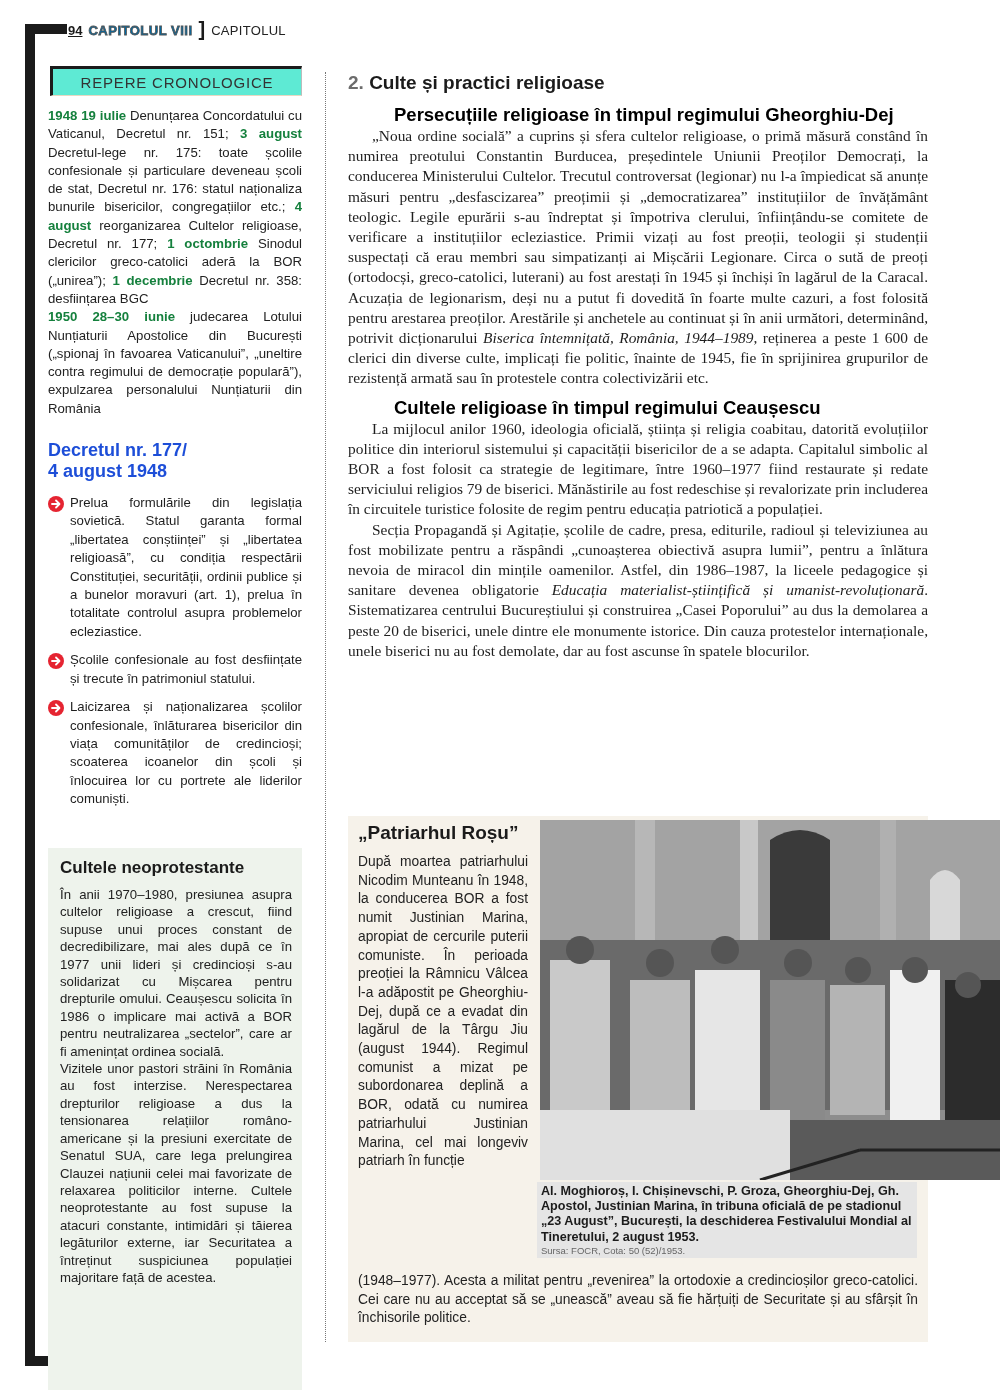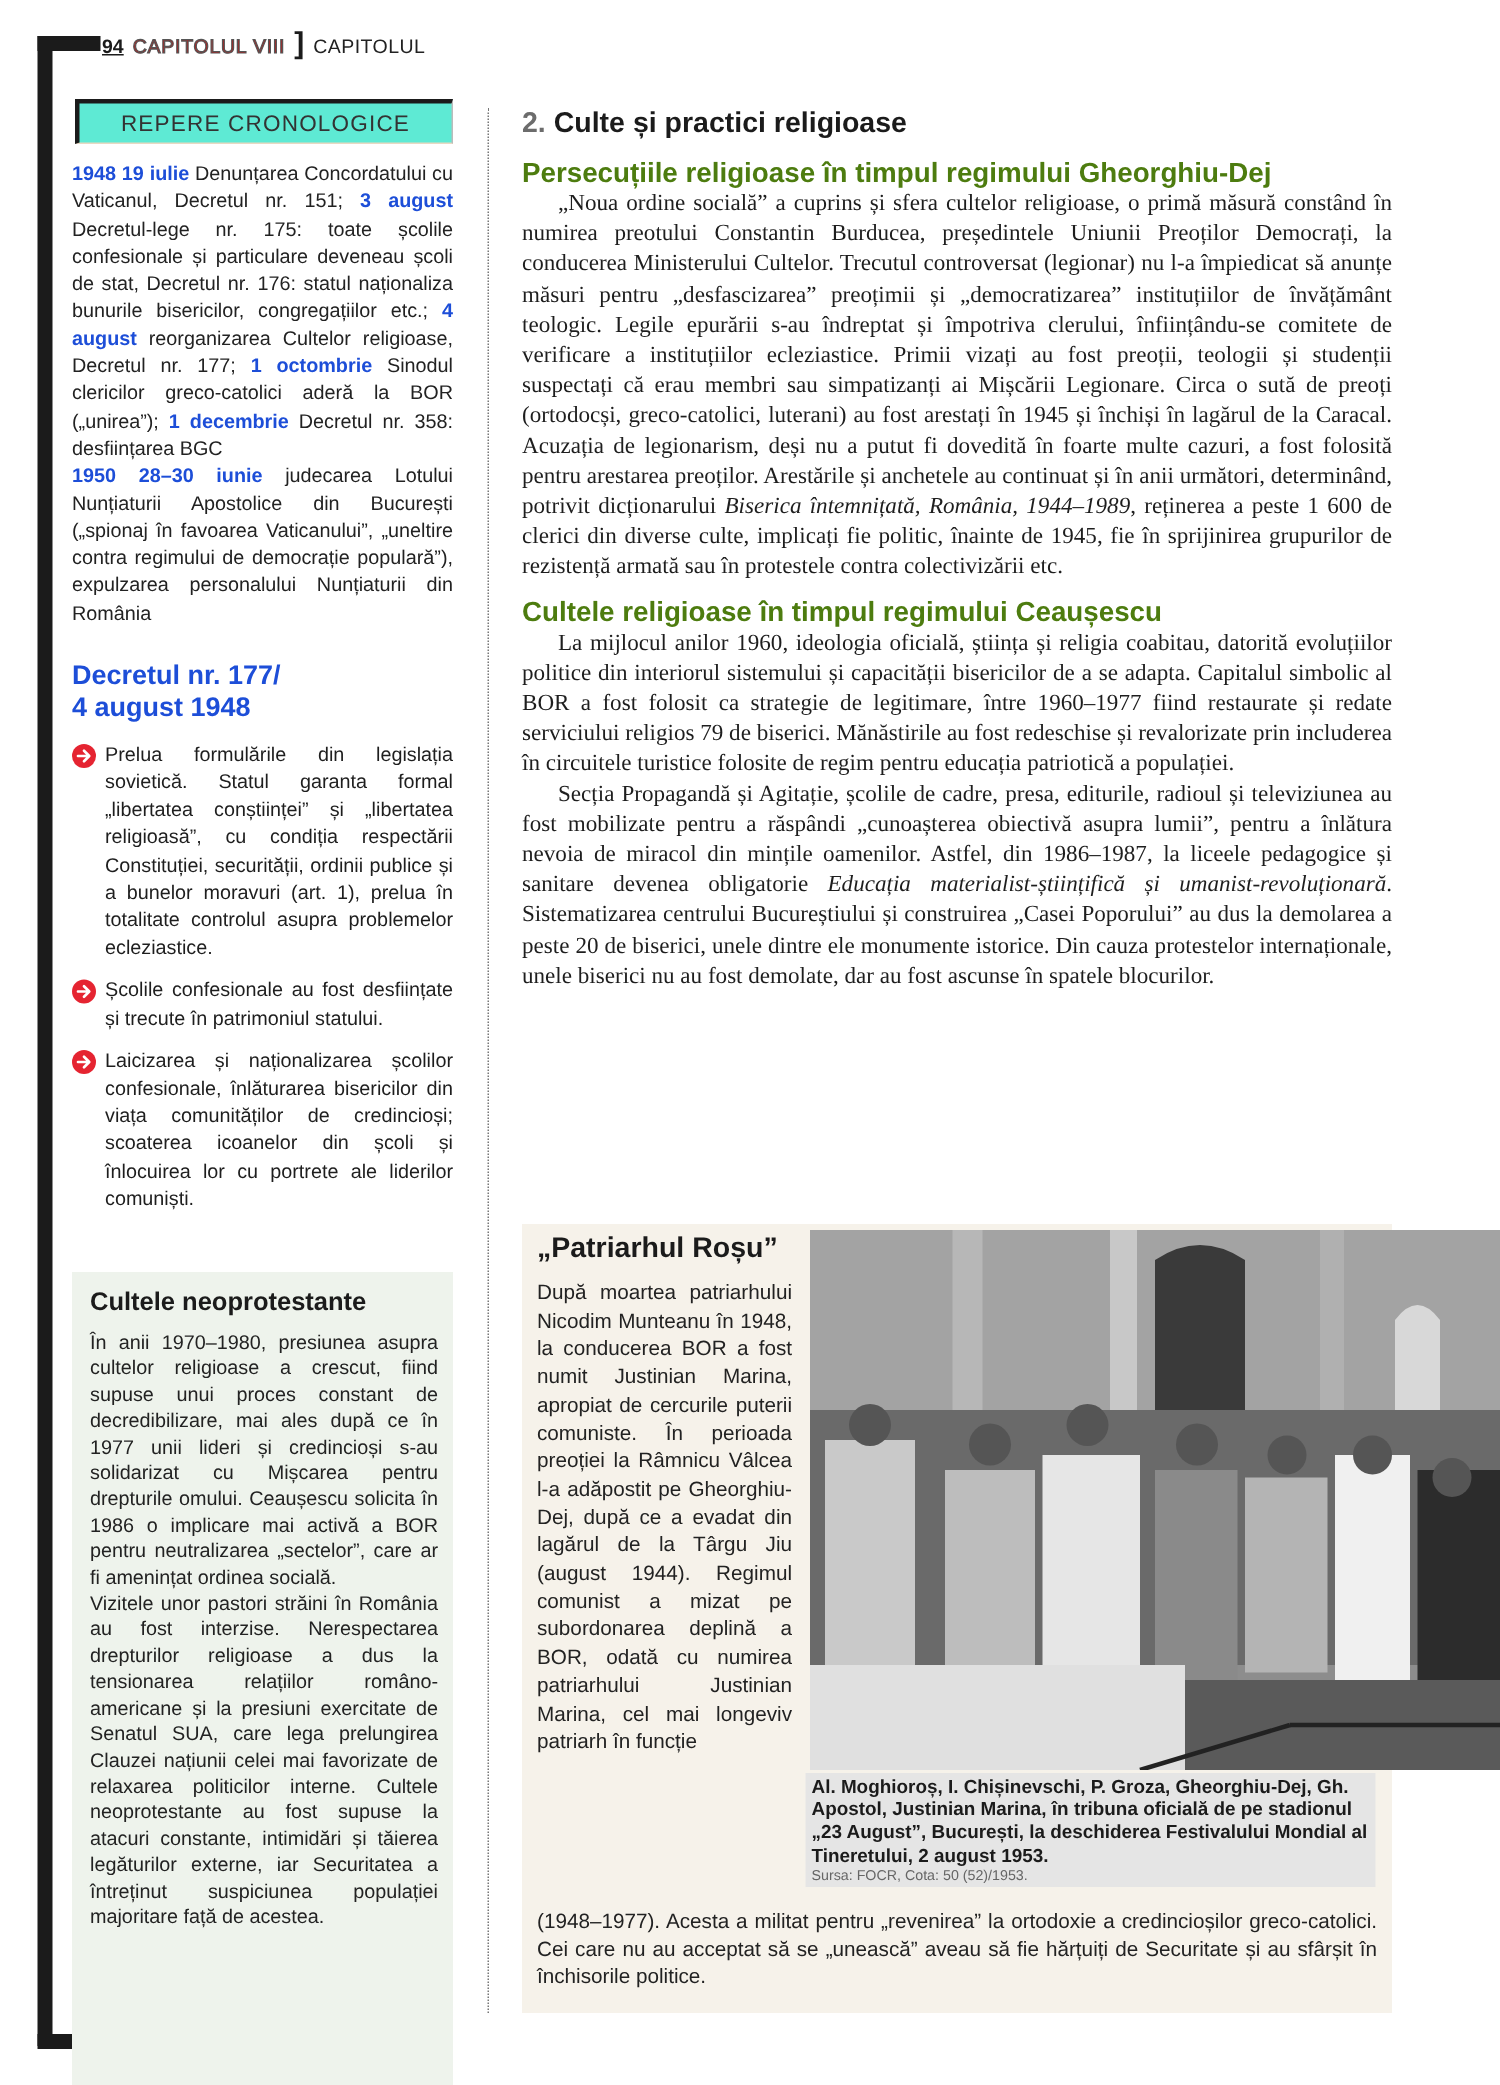--- a/index.html
+++ b/index.html
@@ -6,48 +6,48 @@
   html, body { width: 1000px; height: 1390px; background: #ffffff; overflow: hidden; }
   body { position: relative; font-family: "Liberation Sans", sans-serif; color: #1e1e1e; }
 
   
   .frame-vert { position: absolute; left: 25px; top: 24px; width: 10px; height: 1340px; background: #1b1b1b; }
   .frame-top { position: absolute; left: 25px; top: 24px; width: 42px; height: 10px; background: #1b1b1b; }
   .frame-bot { position: absolute; left: 25px; top: 1356px; width: 42px; height: 10px; background: #1b1b1b; }
 
   .running-head { position: absolute; left: 68px; top: 20px; height: 20px; display: flex; align-items: center; gap: 6px; font-size: 13px; }
   .rh-page { font-weight: bold; color: #1b1b1b; text-decoration: underline; }
-  .rh-chapter { font-weight: normal; color: #b91c1c; -webkit-text-stroke: 0.8px #555; letter-spacing: 0.5px; }
+  .rh-chapter { font-weight: bold; color: #0369a1; -webkit-text-stroke: 0.8px #555; letter-spacing: 0.5px; }
   .rh-bracket { font-size: 20px; font-weight: bold; color: #1b1b1b; line-height: 1; margin-top: -2px; }
   .rh-section { color: #222; font-size: 13px; letter-spacing: 0.3px; }
 
   
   .left-col { position: absolute; left: 48px; top: 66px; width: 254px; }
   .chrono-box { position: relative; height: 30px; margin-left: 2px; width: 252px; background: #5eead4; border-top: 3px solid #1b1b1b; border-left: 3px solid #1b1b1b; border-right: 1px solid #bbb; border-bottom: 1px solid #e9d8c2; display: flex; align-items: center; justify-content: center; }
   .chrono-title { font-size: 15px; letter-spacing: 0.8px; color: #333; }
   .chrono-text { margin-top: 11px; font-size: 13.2px; line-height: 18.3px; text-align: justify; color: #222; }
-  .chrono-text .date { font-weight: bold; color: #1d4ed8; }
+  .chrono-text .date { font-weight: bold; color: #15803d; }
 
   .decret-title { margin-top: 22px; font-size: 18px; font-weight: bold; line-height: 21px; color: #1d4ed8; }
   .bullets { margin-top: 12px; }
   .bullet { position: relative; padding-left: 22px; font-size: 13.2px; line-height: 18.4px; text-align: justify; margin-bottom: 10px; }
   .bullet-icon { position: absolute; left: 0; top: 2px; width: 16px; height: 16px; border-radius: 50%; background: #e52431; }
   .bullet-icon svg { display: block; }
 
   .neo-box { position: absolute; left: 48px; top: 848px; width: 254px; height: 636px; background: #eef3ec; padding: 10px 10px 0 12px; }
   .neo-title { font-size: 17px; font-weight: bold; color: #1b1b1b; margin-bottom: 8px; }
   .neo-text { font-size: 13.2px; line-height: 17.4px; text-align: justify; color: #222; }
 
   .col-divider { position: absolute; left: 325px; top: 72px; width: 0; height: 1270px; border-left: 1px dotted #777; }
 
   
   .right-col { position: absolute; left: 348px; top: 72px; width: 580px; }
   .section-title { font-size: 19px; font-weight: bold; color: #1b1b1b; }
   .section-num { color: #6c6c6c; }
-  .subhead { font-size: 18.5px; font-weight: bold; color: #4d7c0f; margin-top: 10px; line-height: 22px; }
+  .subhead { font-size: 18.5px; font-weight: bold; color: #000000; margin-top: 10px; line-height: 22px; margin-left: 46px; }
   .body-text { font-family: "Liberation Serif", serif; font-size: 15.4px; line-height: 20.2px; text-align: justify; color: #1e1e1e; }
   .body-text p { text-indent: 24px; }
   .body-text i { font-style: italic; }
   .subhead2 { margin-top: 8px; }
 
   
   .patriarch-box { position: absolute; left: 348px; top: 816px; width: 580px; height: 526px; background: #f6f2ea; }
   .patriarch-title { position: absolute; left: 10px; top: 6px; font-size: 19px; font-weight: bold; color: #1b1b1b; }
   .patriarch-text-narrow { position: absolute; left: 10px; top: 37px; width: 170px; font-size: 13.8px; line-height: 18.7px; text-align: justify; color: #222; }
   .patriarch-text-wide { position: absolute; left: 10px; top: 456px; width: 560px; font-size: 13.8px; line-height: 18.7px; text-align: justify; color: #222; }

